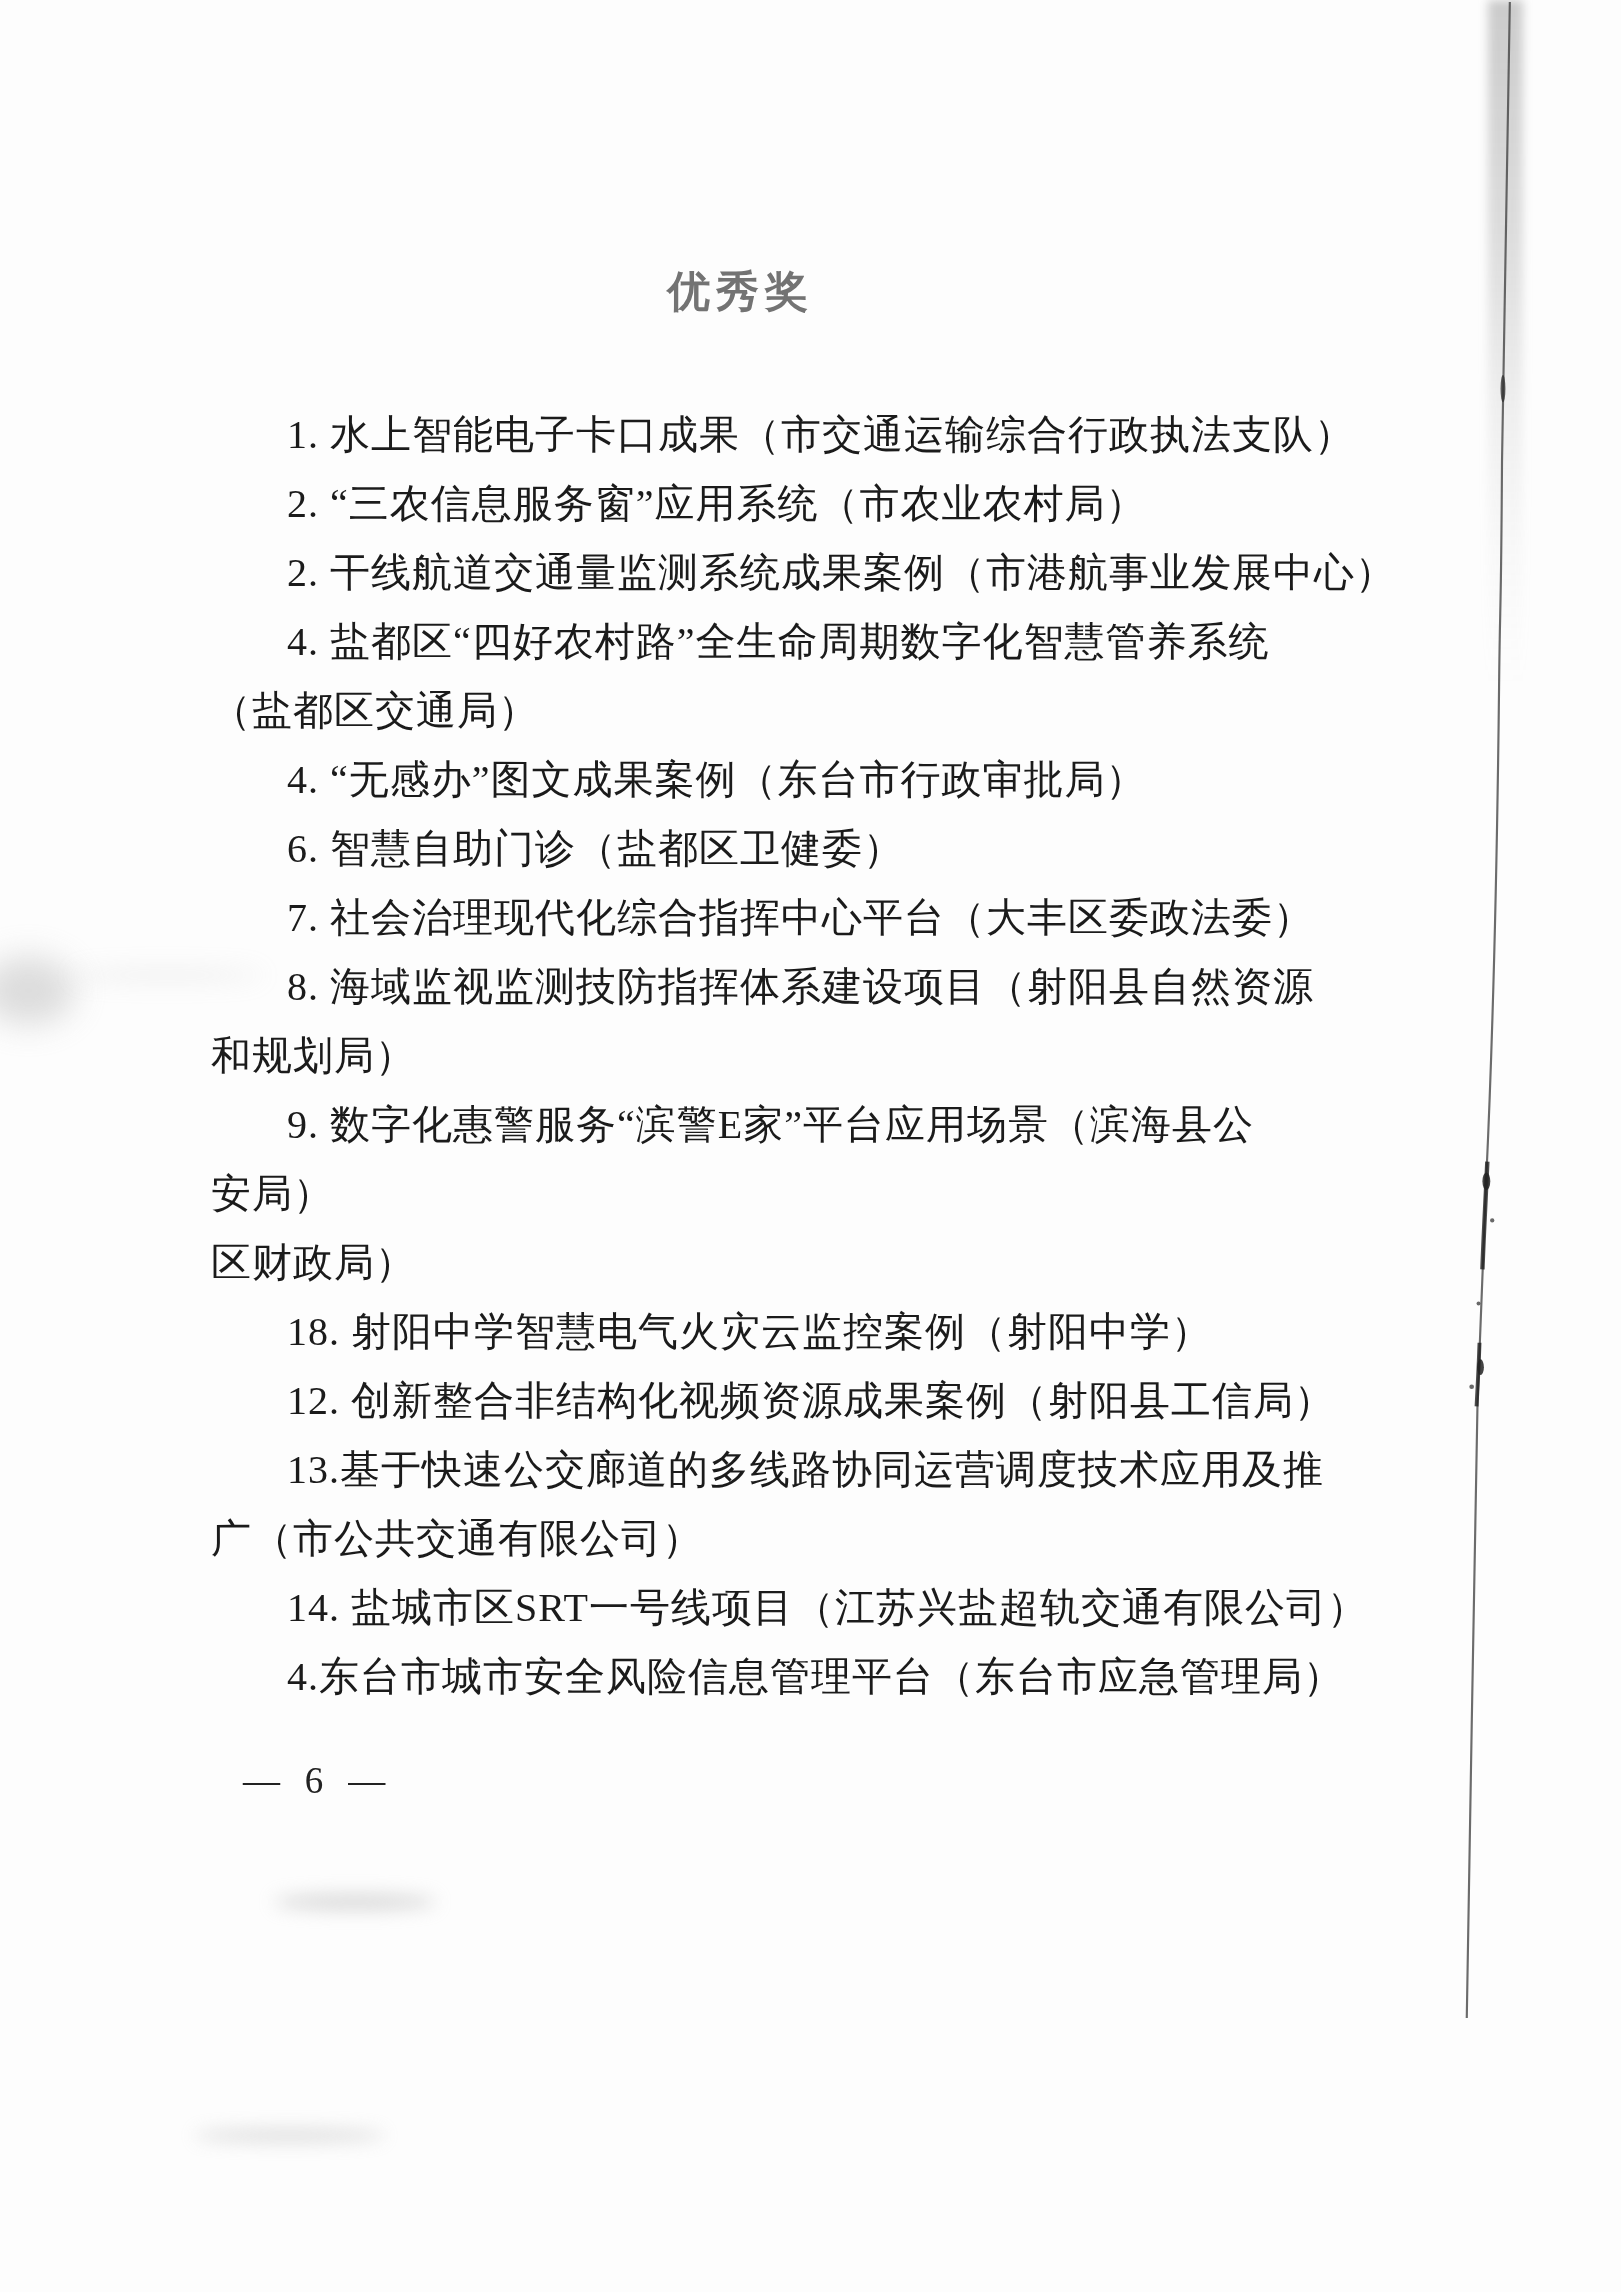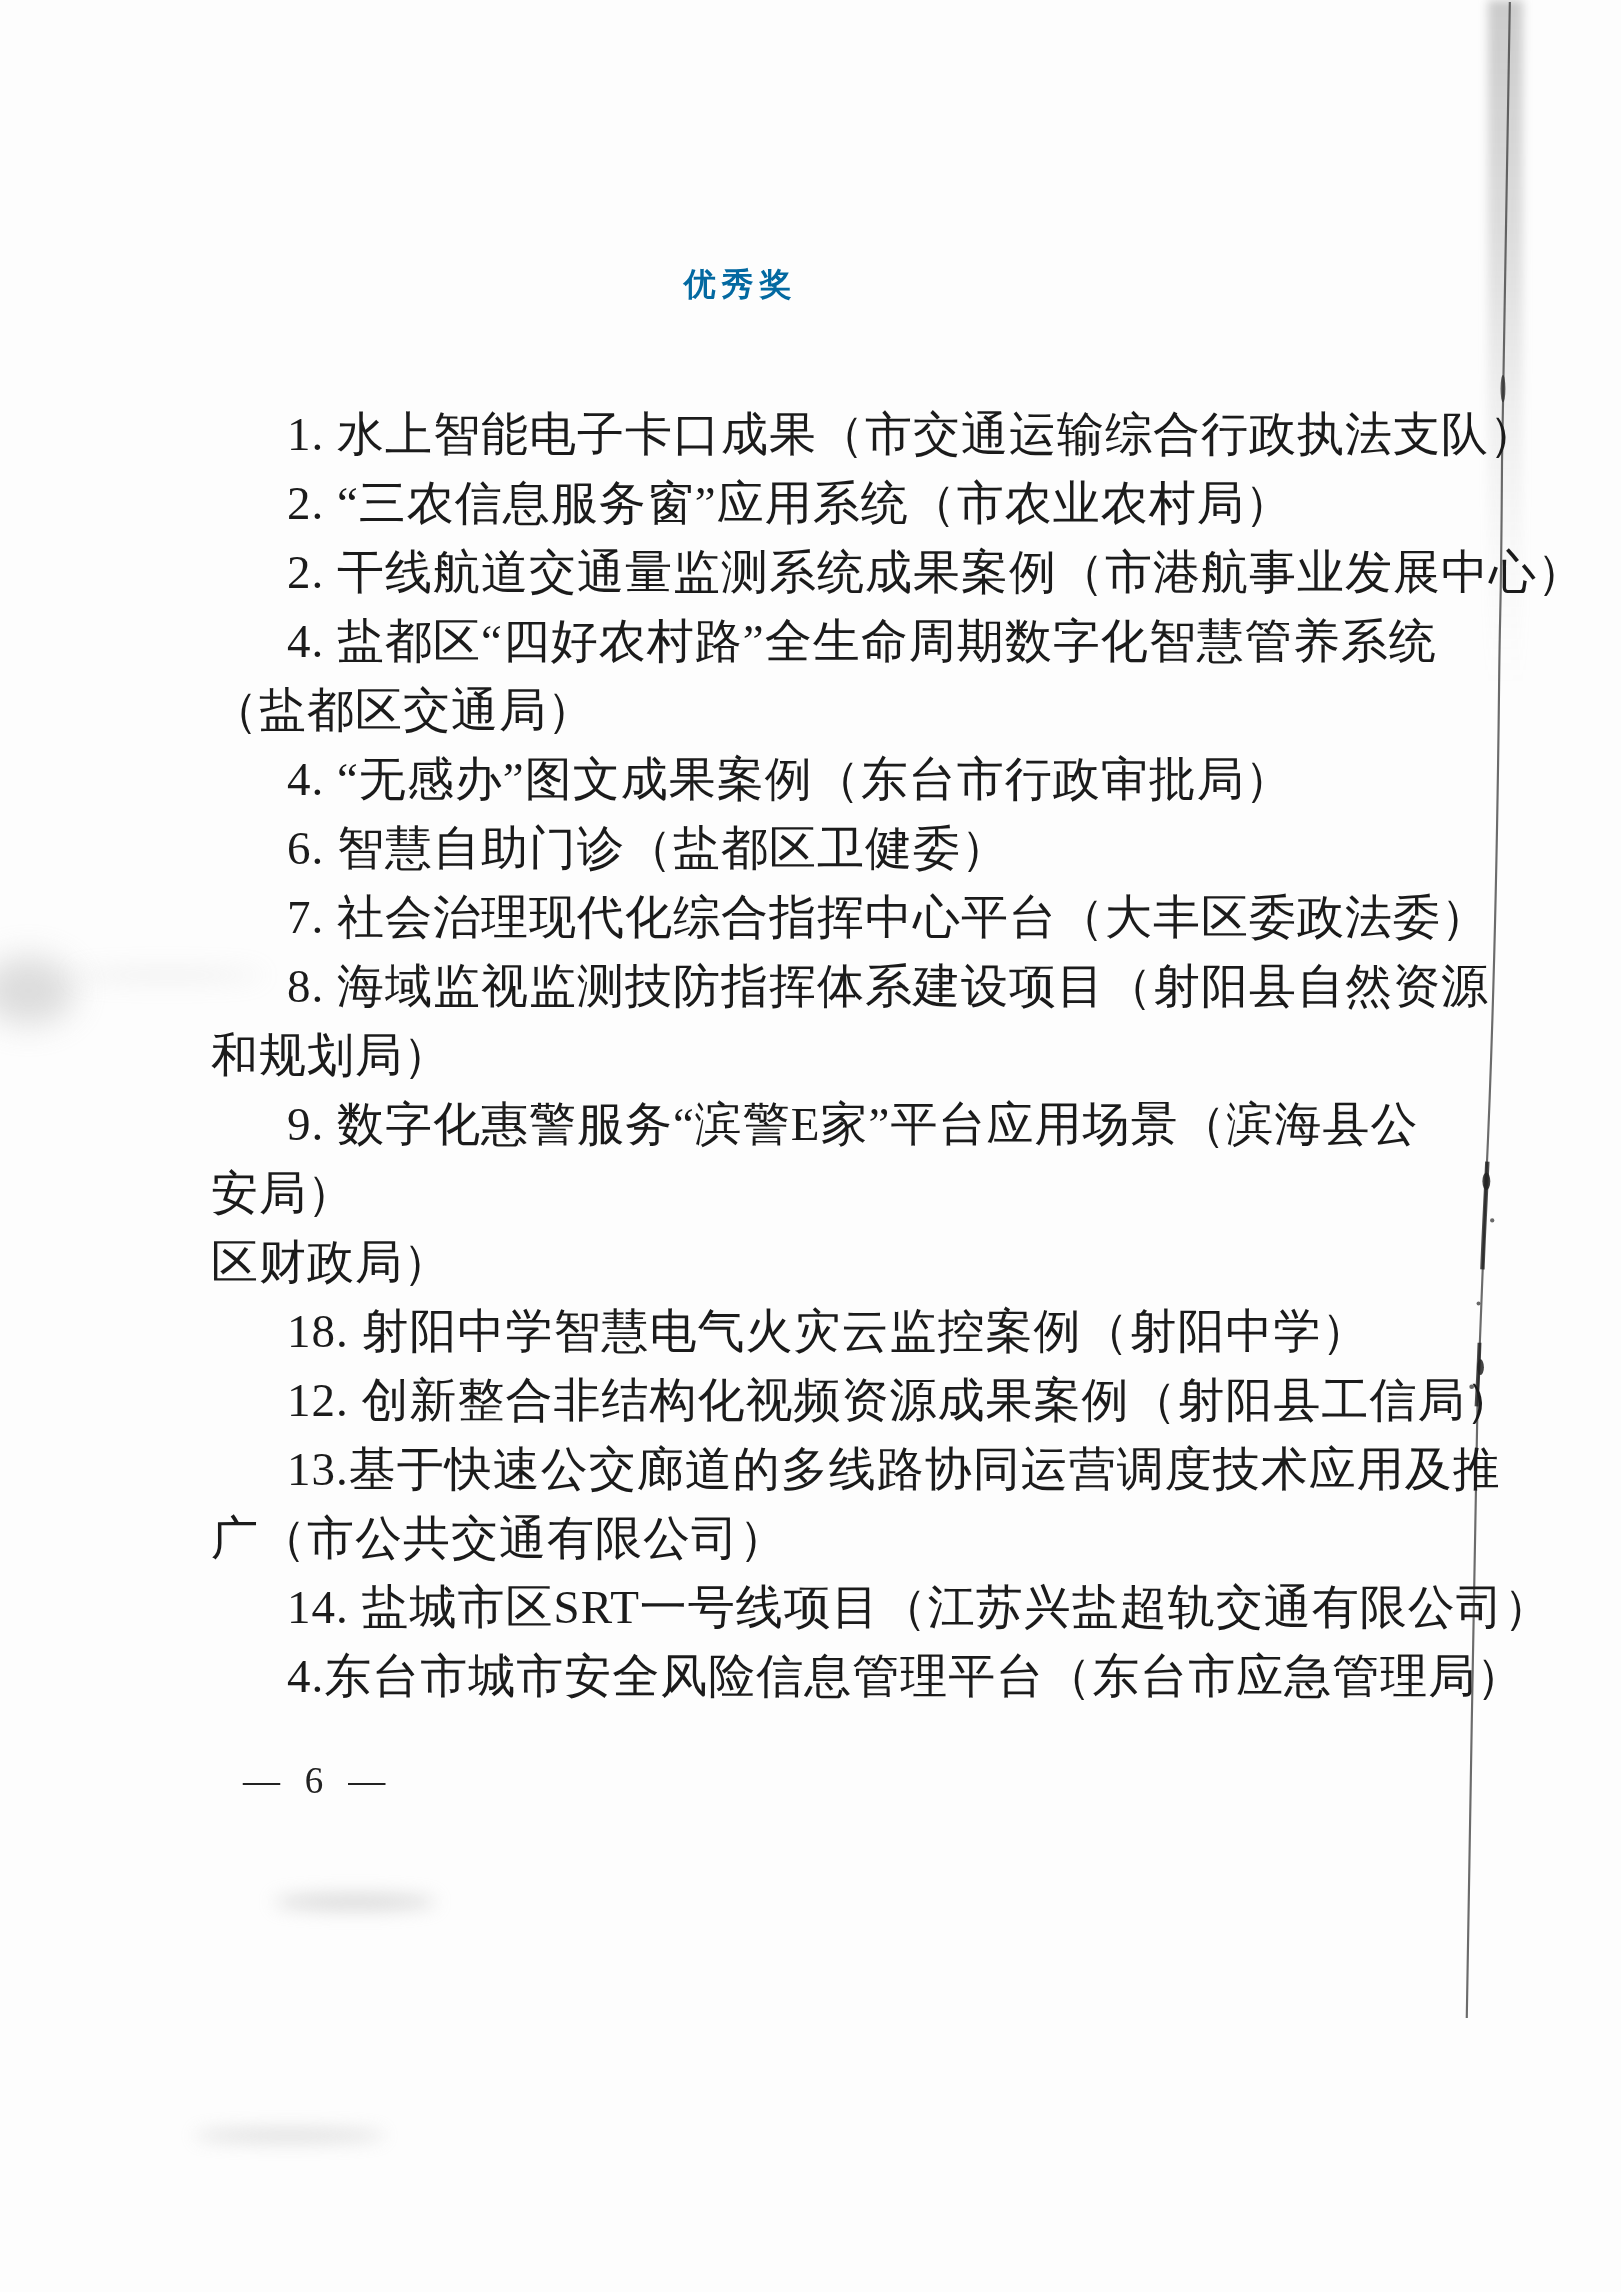--- a/index.html
+++ b/index.html
@@ -19,32 +19,32 @@
   }
   .title {
     position: absolute;
     top: 263px;
     left: 211px;
     width: 1059px;
     margin: 0;
     text-align: center;
     font-family: "Liberation Sans", "DejaVu Sans", sans-serif;
     font-weight: 700;
-    font-size: 32px;
+    font-size: 43px;
     letter-spacing: 5.9px;
-    color: #0369a1;
+    color: #737373;
   }
   .award-list {
     position: absolute;
     top: 400px;
     left: 211px;
     width: 1068px;
   }
   .line {
-    font-size: 47px;
+    font-size: 40px;
     line-height: 69px;
     letter-spacing: 1px;
     white-space: nowrap;
     color: #1b1b1b;
   }
   .line.first {
     text-indent: 76px;
   }
   .page-number {
     position: absolute;

